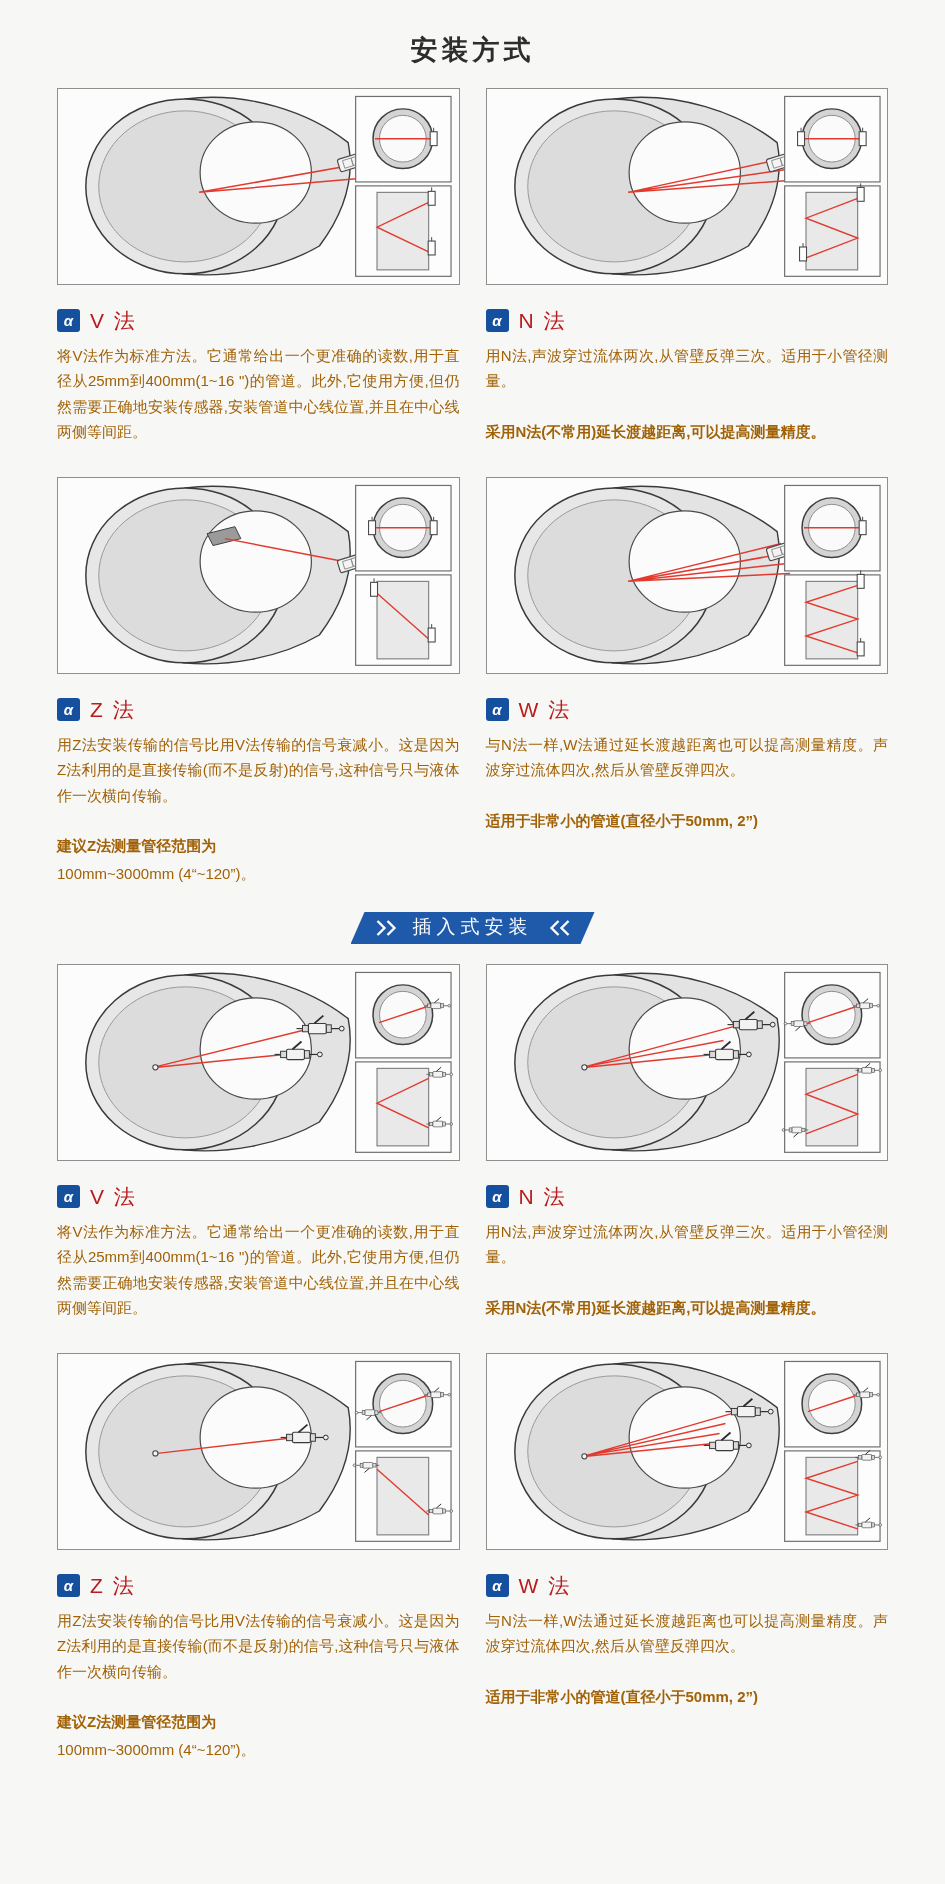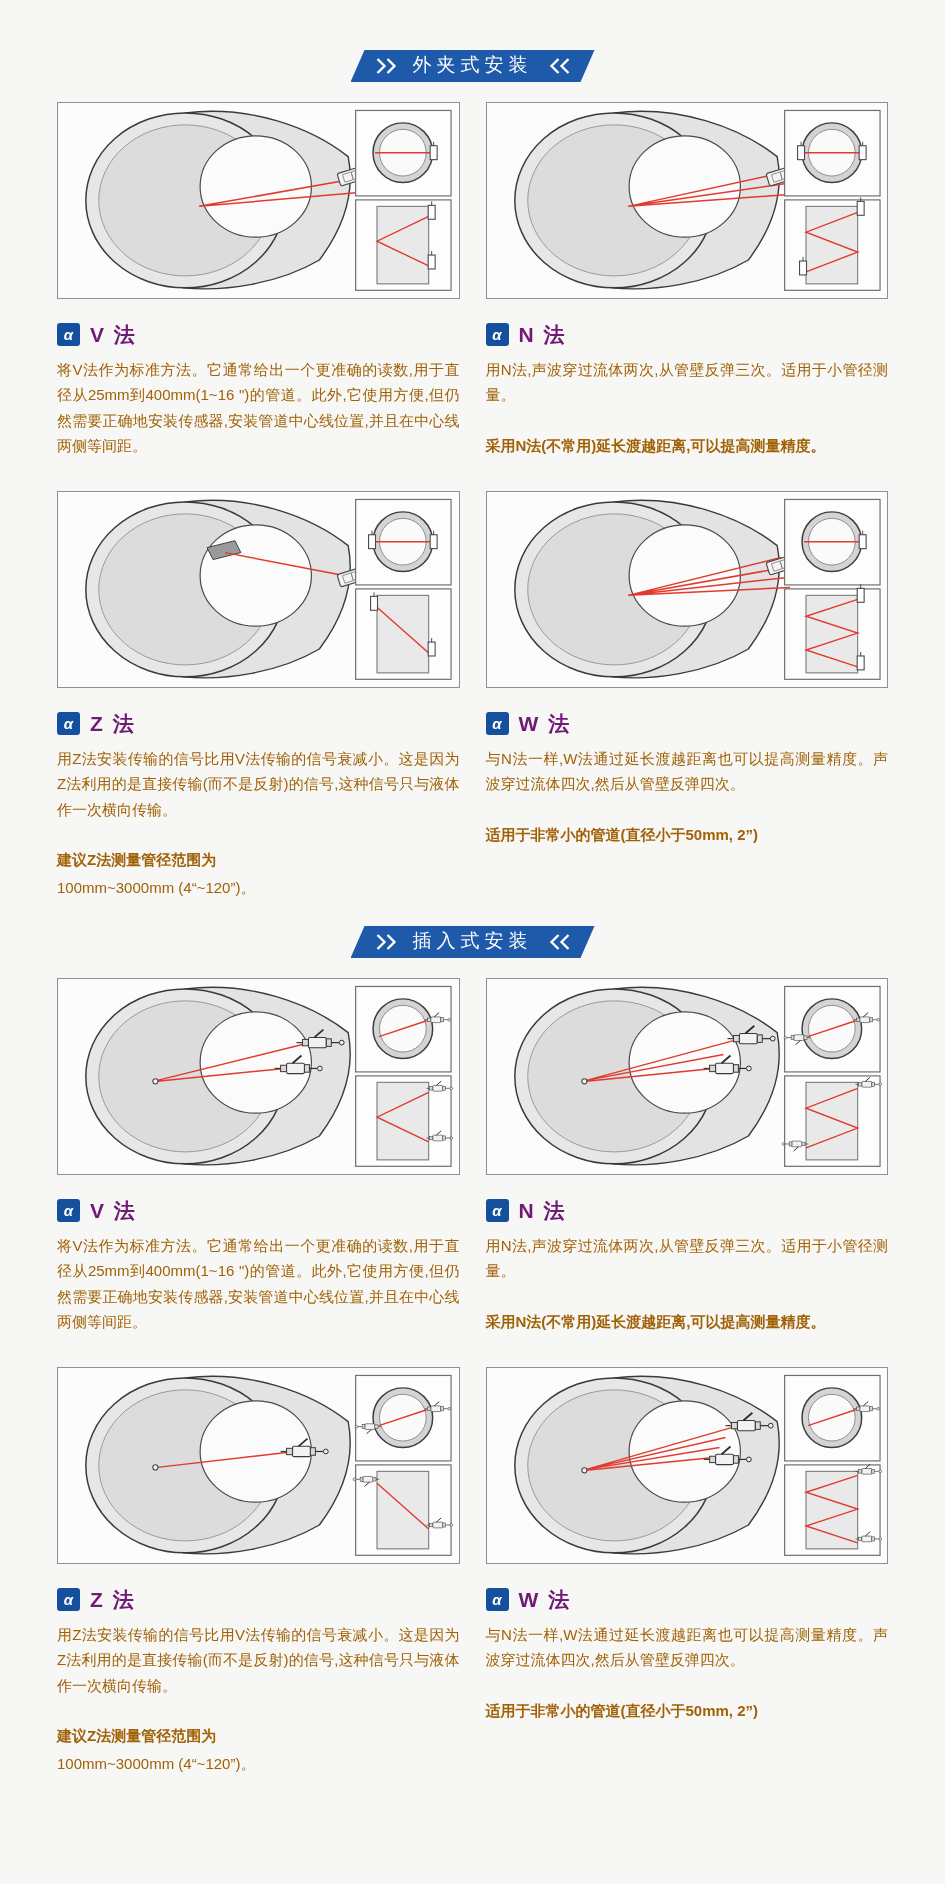--- a/index.html
+++ b/index.html
@@ -16,21 +16,21 @@
             clip-path:polygon(14px 0, 100% 0, calc(100% - 14px) 100%, 0 100%); }
   .ribbon .label { transform:translateY(-1px); }
   .grid { display:grid; grid-template-columns:1fr 1fr; column-gap:26px; row-gap:32px;
           margin-top:20px; }
   .card { border:1px solid #8f8f8f; background:#fcfcfc; }
   .card svg { display:block; width:100%; height:auto; }
   .method-head { display:flex; align-items:center; gap:10px; margin:22px 0 8px; }
   .badge { width:23px; height:23px; background:#15509f; color:#fff; display:flex;
            align-items:center; justify-content:center; font-style:italic; font-weight:bold;
            font-size:15px; border-radius:3px; flex:0 0 auto; }
-  .method-title { font-size:21px; font-weight:bold; color:#701a75; letter-spacing:2px; }
+  .method-title { font-size:21px; font-weight:normal; color:#b91c1c; letter-spacing:2px; }
   .method-body p { margin:0; font-size:15px; line-height:1.7; color:#a16207; text-align:justify; }
   .method-body p.gap { margin-top:25px;font-weight:bold; }
   .method-body p.cont { margin-top:2px; }
   
   .beam { stroke:#e23a2e; stroke-width:1.5; fill:none; }
   .beam-thin { stroke:#e23a2e; stroke-width:1.4; fill:none; }
   .panel { fill:#fdfdfd; stroke:#6f6f6f; stroke-width:1.2; }
   .sideview { fill:#e9e9e9; stroke:#7a7a7a; stroke-width:1.1; }
   .defs-holder { position:absolute; width:0; height:0; overflow:hidden; }
 </style>
@@ -75,167 +75,157 @@
         <path d="M2,1 9,8 2,15 M12,1 19,8 12,15" fill="none" stroke="#ffffff" stroke-width="2.4"></path>
       </g>
     <g id="chevL">
         <path d="M19,1 12,8 19,15 M9,1 2,8 9,15" fill="none" stroke="#ffffff" stroke-width="2.4"></path>
       </g>
   </defs>
 </svg>
 
 <div class="page">
 
+  <h1 class="page-title">安装方式</h1>
+
+  <div class="section">
+
+    <div class="grid">
+
+      <div class="method-block">
+        <div class="card">
+          <svg viewBox="0 0 403 196">
+            <use href="#pipe3d"></use>
+            <path class="beam" d="M142,104 L300,76 M142,104 L303,90"></path>
+            <use href="#tclamp" transform="translate(297,73) rotate(-17)"></use>
+            <use href="#tclamp" transform="translate(334,61) rotate(-17)"></use>
+            <rect class="panel" x="299.5" y="7.5" width="96" height="86"></rect>
+            <rect class="panel" x="299.5" y="97.5" width="96" height="91"></rect>
+            <g transform="translate(347,50)">
+                <use href="#csring"></use>
+              </g>
+            <line class="beam-thin" x1="319" y1="50" x2="375" y2="50"></line>
+            <use href="#nub" transform="translate(378,50)"></use>
+            <rect class="sideview" x="321" y="104" width="52" height="78"></rect>
+            <path class="beam-thin" d="M373,114 L321,139 L373,164"></path>
+            <use href="#nub" transform="translate(376,110)"></use>
+            <use href="#nub" transform="translate(376,160)"></use>
+          </svg>
+        </div>
+        <div class="method-head">
+          <span class="badge">α</span>
+          <span class="method-title">V 法</span>
+        </div>
+        <div class="method-body">
+          <p>将V法作为标准方法。它通常给出一个更准确的读数,用于直径从25mm到400mm(1~16 ")的管道。此外,它使用方便,但仍然需要正确地安装传感器,安装管道中心线位置,并且在中心线两侧等间距。</p>
+        </div>
+      </div>
+
+      <div class="method-block">
+        <div class="card">
+          <svg viewBox="0 0 403 196">
+            <use href="#pipe3d"></use>
+            <path class="beam" d="M142,104 L298,70 M142,104 L301,81 M142,104 L304,92"></path>
+            <use href="#tclamp" transform="translate(297,73) rotate(-17)"></use>
+            <use href="#tclamp" transform="translate(334,61) rotate(-17)"></use>
+            <rect class="panel" x="299.5" y="7.5" width="96" height="86"></rect>
+            <rect class="panel" x="299.5" y="97.5" width="96" height="91"></rect>
+            <g transform="translate(347,50)">
+                <use href="#csring"></use>
+              </g>
+            <line class="beam-thin" x1="319" y1="50" x2="375" y2="50"></line>
+            <use href="#nub" transform="translate(378,50)"></use>
+            <use href="#nub" transform="translate(316,50)"></use>
+            <rect class="sideview" x="321" y="104" width="52" height="78"></rect>
+            <path class="beam-thin" d="M373,110 L321,130 L373,150 L321,170"></path>
+            <use href="#nub" transform="translate(376,106)"></use>
+            <use href="#nub" transform="translate(318,166)"></use>
+          </svg>
+        </div>
+        <div class="method-head">
+          <span class="badge">α</span>
+          <span class="method-title">N 法</span>
+        </div>
+        <div class="method-body">
+          <p>用N法,声波穿过流体两次,从管壁反弹三次。适用于小管径测量。</p>
+          <p class="gap">采用N法(不常用)延长渡越距离,可以提高测量精度。</p>
+        </div>
+      </div>
+
+      <div class="method-block">
+        <div class="card">
+          <svg viewBox="0 0 403 196">
+            <use href="#pipe3d"></use>
+            <polygon points="150,56 178,49 184,61 156,68" fill="#9a9a9a" stroke="#3f3f3f" stroke-width="1"></polygon>
+            <path class="beam" d="M168,61 L298,86"></path>
+            <use href="#tclamp" transform="translate(297,85) rotate(-17)"></use>
+            <rect class="panel" x="299.5" y="7.5" width="96" height="86"></rect>
+            <rect class="panel" x="299.5" y="97.5" width="96" height="91"></rect>
+            <g transform="translate(347,50)">
+                <use href="#csring"></use>
+              </g>
+            <line class="beam-thin" x1="319" y1="50" x2="375" y2="50"></line>
+            <use href="#nub" transform="translate(378,50)"></use>
+            <use href="#nub" transform="translate(316,50)"></use>
+            <rect class="sideview" x="321" y="104" width="52" height="78"></rect>
+            <path class="beam-thin" d="M321,116 L373,162"></path>
+            <use href="#nub" transform="translate(318,112)"></use>
+            <use href="#nub" transform="translate(376,158)"></use>
+          </svg>
+        </div>
+        <div class="method-head">
+          <span class="badge">α</span>
+          <span class="method-title">Z 法</span>
+        </div>
+        <div class="method-body">
+          <p>用Z法安装传输的信号比用V法传输的信号衰减小。这是因为Z法利用的是直接传输(而不是反射)的信号,这种信号只与液体作一次横向传输。</p>
+          <p class="gap">建议Z法测量管径范围为</p>
+          <p class="cont">100mm~3000mm (4“~120”)。</p>
+        </div>
+      </div>
+
+      <div class="method-block">
+        <div class="card">
+          <svg viewBox="0 0 403 196">
+            <use href="#pipe3d"></use>
+            <path class="beam" d="M142,104 L296,66 M142,104 L299,76 M142,104 L302,86 M142,104 L305,96"></path>
+            <use href="#tclamp" transform="translate(297,73) rotate(-17)"></use>
+            <use href="#tclamp" transform="translate(334,61) rotate(-17)"></use>
+            <rect class="panel" x="299.5" y="7.5" width="96" height="86"></rect>
+            <rect class="panel" x="299.5" y="97.5" width="96" height="91"></rect>
+            <g transform="translate(347,50)">
+                <use href="#csring"></use>
+              </g>
+            <line class="beam-thin" x1="319" y1="50" x2="375" y2="50"></line>
+            <use href="#nub" transform="translate(378,50)"></use>
+            <rect class="sideview" x="321" y="104" width="52" height="78"></rect>
+            <path class="beam-thin" d="M373,108 L321,125 L373,142 L321,159 L373,176"></path>
+            <use href="#nub" transform="translate(376,104)"></use>
+            <use href="#nub" transform="translate(376,172)"></use>
+          </svg>
+        </div>
+        <div class="method-head">
+          <span class="badge">α</span>
+          <span class="method-title">W 法</span>
+        </div>
+        <div class="method-body">
+          <p>与N法一样,W法通过延长渡越距离也可以提高测量精度。声波穿过流体四次,然后从管壁反弹四次。</p>
+          <p class="gap">适用于非常小的管道(直径小于50mm, 2”)</p>
+        </div>
+      </div>
+
+    </div>
+  </div>
 
   <div class="section">
     <div class="ribbon-wrap">
       <div class="ribbon">
         <svg width="22" height="16" viewBox="0 0 21 16">
             <use href="#chevR"></use>
           </svg>
-        <span class="label">外夹式安装</span>
-        <svg width="22" height="16" viewBox="0 0 21 16">
-            <use href="#chevL"></use>
-          </svg>
-      </div>
-    </div>
-
-    <div class="grid">
-
-      <div class="method-block">
-        <div class="card">
-          <svg viewBox="0 0 403 196">
-            <use href="#pipe3d"></use>
-            <path class="beam" d="M142,104 L300,76 M142,104 L303,90"></path>
-            <use href="#tclamp" transform="translate(297,73) rotate(-17)"></use>
-            <use href="#tclamp" transform="translate(334,61) rotate(-17)"></use>
-            <rect class="panel" x="299.5" y="7.5" width="96" height="86"></rect>
-            <rect class="panel" x="299.5" y="97.5" width="96" height="91"></rect>
-            <g transform="translate(347,50)">
-                <use href="#csring"></use>
-              </g>
-            <line class="beam-thin" x1="319" y1="50" x2="375" y2="50"></line>
-            <use href="#nub" transform="translate(378,50)"></use>
-            <rect class="sideview" x="321" y="104" width="52" height="78"></rect>
-            <path class="beam-thin" d="M373,114 L321,139 L373,164"></path>
-            <use href="#nub" transform="translate(376,110)"></use>
-            <use href="#nub" transform="translate(376,160)"></use>
-          </svg>
-        </div>
-        <div class="method-head">
-          <span class="badge">α</span>
-          <span class="method-title">V 法</span>
-        </div>
-        <div class="method-body">
-          <p>将V法作为标准方法。它通常给出一个更准确的读数,用于直径从25mm到400mm(1~16 ")的管道。此外,它使用方便,但仍然需要正确地安装传感器,安装管道中心线位置,并且在中心线两侧等间距。</p>
-        </div>
-      </div>
-
-      <div class="method-block">
-        <div class="card">
-          <svg viewBox="0 0 403 196">
-            <use href="#pipe3d"></use>
-            <path class="beam" d="M142,104 L298,70 M142,104 L301,81 M142,104 L304,92"></path>
-            <use href="#tclamp" transform="translate(297,73) rotate(-17)"></use>
-            <use href="#tclamp" transform="translate(334,61) rotate(-17)"></use>
-            <rect class="panel" x="299.5" y="7.5" width="96" height="86"></rect>
-            <rect class="panel" x="299.5" y="97.5" width="96" height="91"></rect>
-            <g transform="translate(347,50)">
-                <use href="#csring"></use>
-              </g>
-            <line class="beam-thin" x1="319" y1="50" x2="375" y2="50"></line>
-            <use href="#nub" transform="translate(378,50)"></use>
-            <use href="#nub" transform="translate(316,50)"></use>
-            <rect class="sideview" x="321" y="104" width="52" height="78"></rect>
-            <path class="beam-thin" d="M373,110 L321,130 L373,150 L321,170"></path>
-            <use href="#nub" transform="translate(376,106)"></use>
-            <use href="#nub" transform="translate(318,166)"></use>
-          </svg>
-        </div>
-        <div class="method-head">
-          <span class="badge">α</span>
-          <span class="method-title">N 法</span>
-        </div>
-        <div class="method-body">
-          <p>用N法,声波穿过流体两次,从管壁反弹三次。适用于小管径测量。</p>
-          <p class="gap">采用N法(不常用)延长渡越距离,可以提高测量精度。</p>
-        </div>
-      </div>
-
-      <div class="method-block">
-        <div class="card">
-          <svg viewBox="0 0 403 196">
-            <use href="#pipe3d"></use>
-            <polygon points="150,56 178,49 184,61 156,68" fill="#9a9a9a" stroke="#3f3f3f" stroke-width="1"></polygon>
-            <path class="beam" d="M168,61 L298,86"></path>
-            <use href="#tclamp" transform="translate(297,85) rotate(-17)"></use>
-            <rect class="panel" x="299.5" y="7.5" width="96" height="86"></rect>
-            <rect class="panel" x="299.5" y="97.5" width="96" height="91"></rect>
-            <g transform="translate(347,50)">
-                <use href="#csring"></use>
-              </g>
-            <line class="beam-thin" x1="319" y1="50" x2="375" y2="50"></line>
-            <use href="#nub" transform="translate(378,50)"></use>
-            <use href="#nub" transform="translate(316,50)"></use>
-            <rect class="sideview" x="321" y="104" width="52" height="78"></rect>
-            <path class="beam-thin" d="M321,116 L373,162"></path>
-            <use href="#nub" transform="translate(318,112)"></use>
-            <use href="#nub" transform="translate(376,158)"></use>
-          </svg>
-        </div>
-        <div class="method-head">
-          <span class="badge">α</span>
-          <span class="method-title">Z 法</span>
-        </div>
-        <div class="method-body">
-          <p>用Z法安装传输的信号比用V法传输的信号衰减小。这是因为Z法利用的是直接传输(而不是反射)的信号,这种信号只与液体作一次横向传输。</p>
-          <p class="gap">建议Z法测量管径范围为</p>
-          <p class="cont">100mm~3000mm (4“~120”)。</p>
-        </div>
-      </div>
-
-      <div class="method-block">
-        <div class="card">
-          <svg viewBox="0 0 403 196">
-            <use href="#pipe3d"></use>
-            <path class="beam" d="M142,104 L296,66 M142,104 L299,76 M142,104 L302,86 M142,104 L305,96"></path>
-            <use href="#tclamp" transform="translate(297,73) rotate(-17)"></use>
-            <use href="#tclamp" transform="translate(334,61) rotate(-17)"></use>
-            <rect class="panel" x="299.5" y="7.5" width="96" height="86"></rect>
-            <rect class="panel" x="299.5" y="97.5" width="96" height="91"></rect>
-            <g transform="translate(347,50)">
-                <use href="#csring"></use>
-              </g>
-            <line class="beam-thin" x1="319" y1="50" x2="375" y2="50"></line>
-            <use href="#nub" transform="translate(378,50)"></use>
-            <rect class="sideview" x="321" y="104" width="52" height="78"></rect>
-            <path class="beam-thin" d="M373,108 L321,125 L373,142 L321,159 L373,176"></path>
-            <use href="#nub" transform="translate(376,104)"></use>
-            <use href="#nub" transform="translate(376,172)"></use>
-          </svg>
-        </div>
-        <div class="method-head">
-          <span class="badge">α</span>
-          <span class="method-title">W 法</span>
-        </div>
-        <div class="method-body">
-          <p>与N法一样,W法通过延长渡越距离也可以提高测量精度。声波穿过流体四次,然后从管壁反弹四次。</p>
-          <p class="gap">适用于非常小的管道(直径小于50mm, 2”)</p>
-        </div>
-      </div>
-
-    </div>
-  </div>
-
-  <div class="section">
-    <div class="ribbon-wrap">
-      <div class="ribbon">
-        <svg width="22" height="16" viewBox="0 0 21 16">
-            <use href="#chevR"></use>
-          </svg>
         <span class="label">插入式安装</span>
         <svg width="22" height="16" viewBox="0 0 21 16">
             <use href="#chevL"></use>
           </svg>
       </div>
     </div>
 
     <div class="grid">
 
       <div class="method-block">

